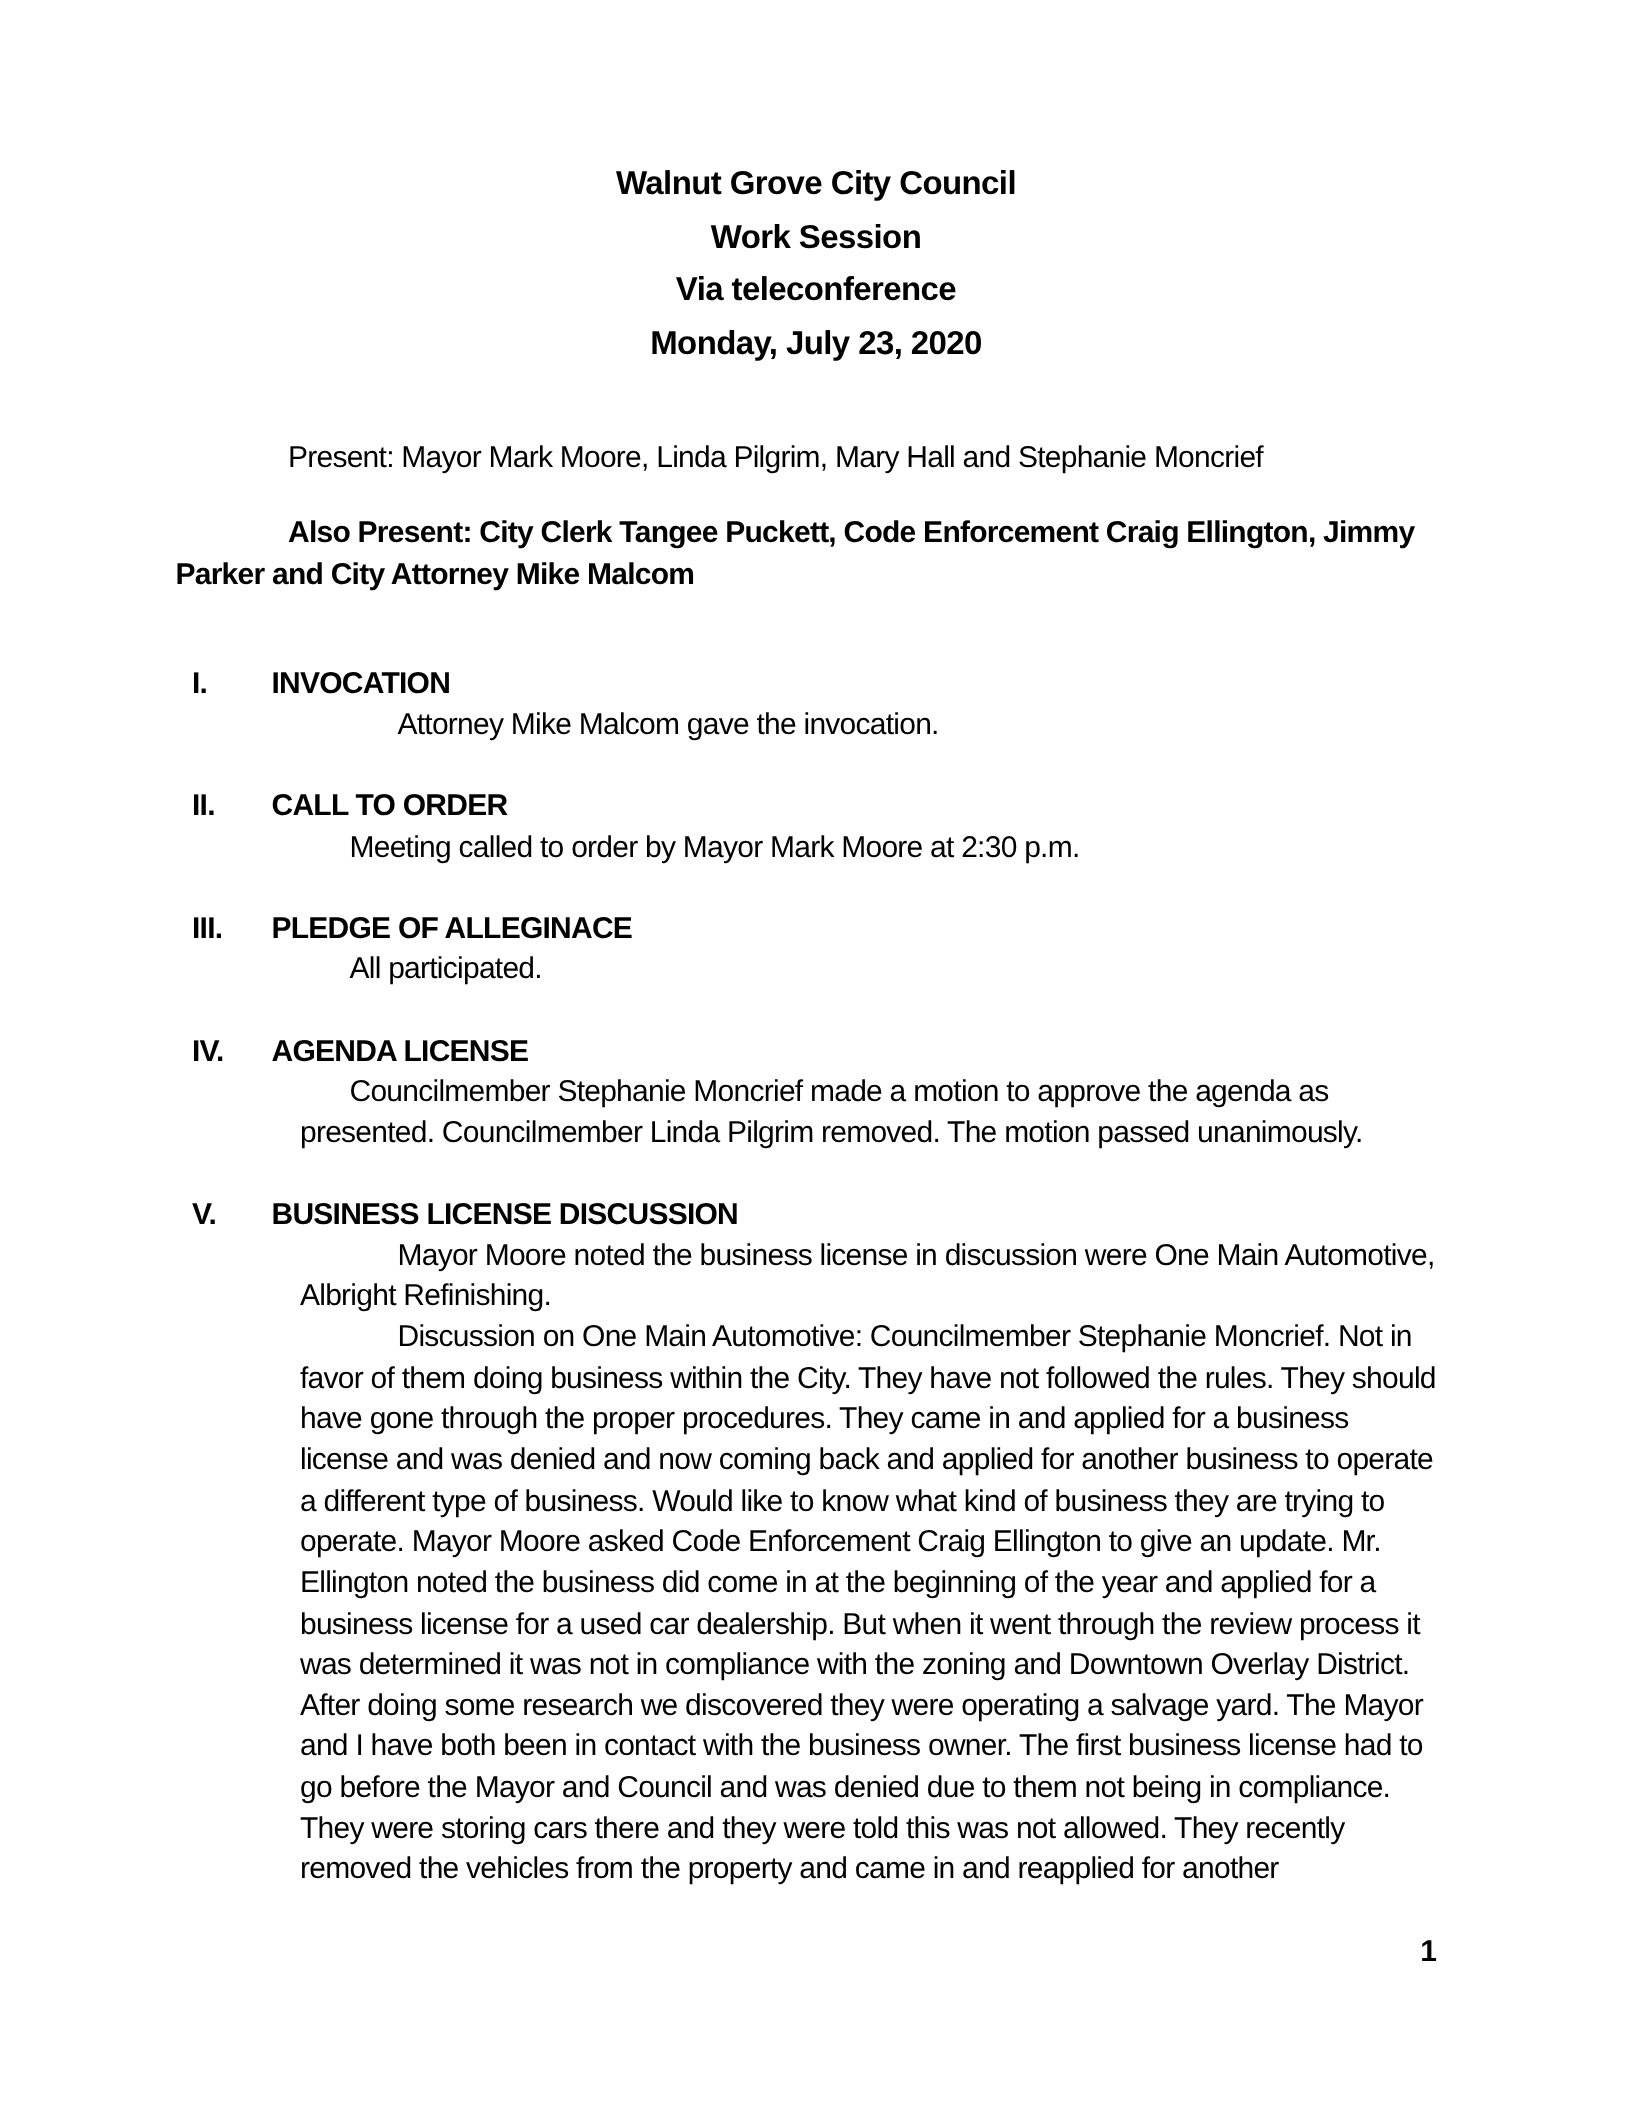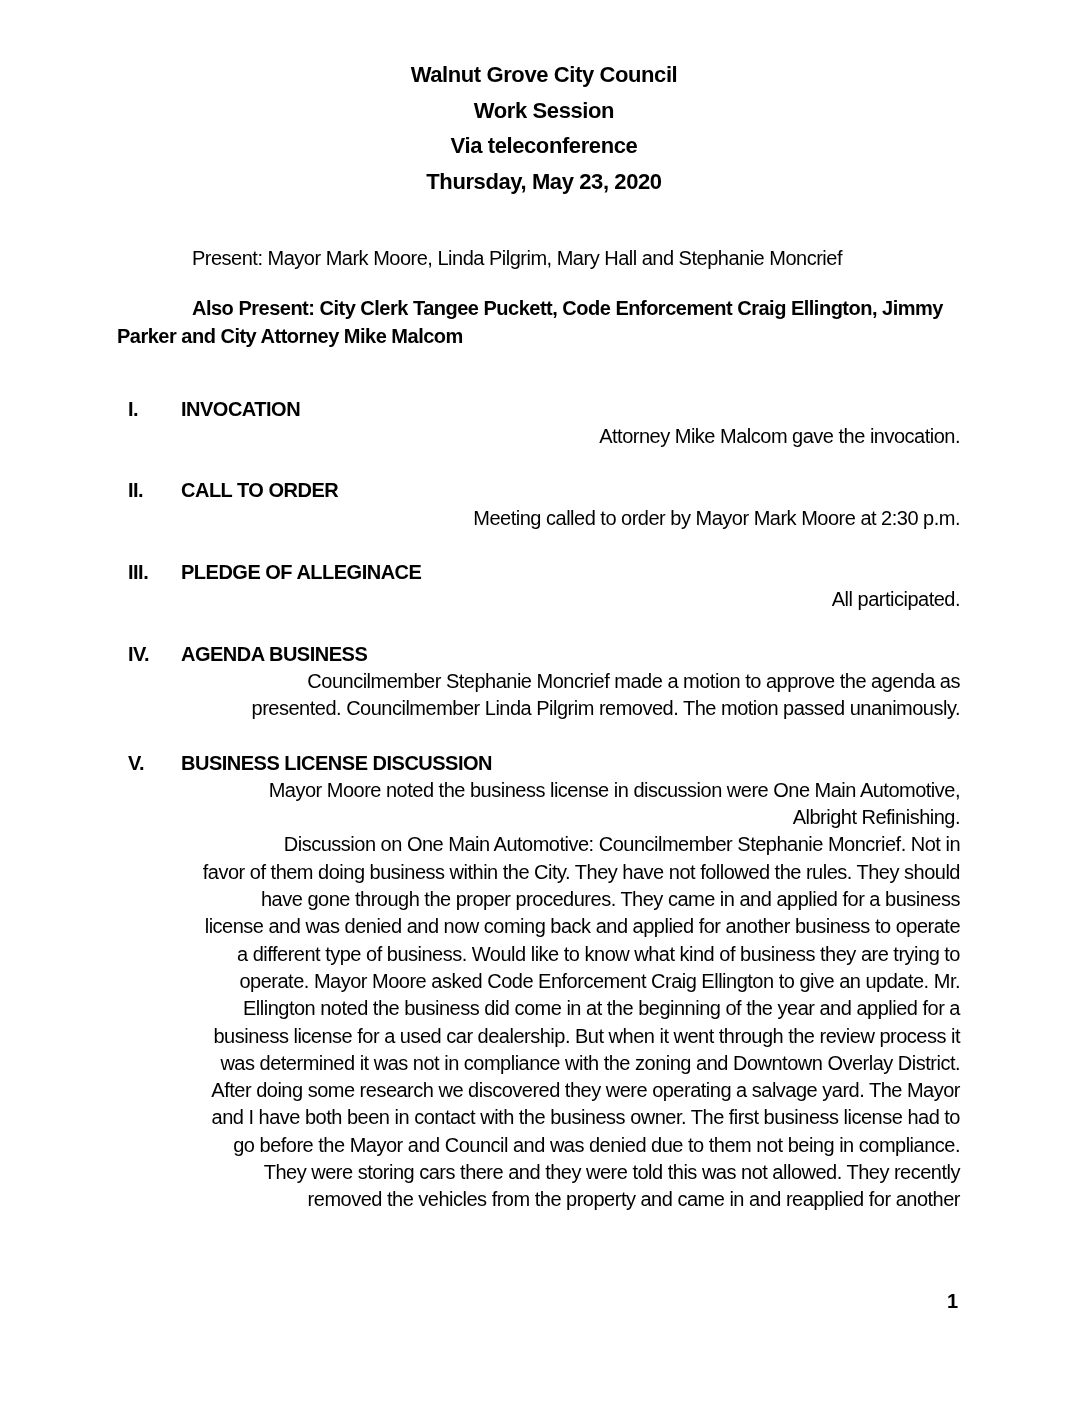--- a/index.html
+++ b/index.html
@@ -7,21 +7,21 @@
     position: relative;
     width: 1088px;
     height: 1408px;
     background: #ffffff;
     color: #000000;
     font-family: "Liberation Sans", sans-serif;
     overflow: hidden;
     box-sizing: border-box;
   }
   .title-block {
-    padding-top: 57px;
+    padding-top: 104px;
     text-align: center;
     font-weight: 700;
     font-size: 22px;
     line-height: 35.5px;
     letter-spacing: -0.4px;
   }
   .content {
     margin: 46px 128px 0 117px;
     font-size: 20px;
     line-height: 27.3px;
@@ -46,41 +46,40 @@
   }
   .heading-row .numeral {
     flex: none;
     width: 64px;
     padding-left: 11px;
     box-sizing: border-box;
   }
   .section p.body {
     margin-left: 83px;
     text-indent: 65px;
-    text-align: right;
   }
   .section p.body.indent-sm { text-indent: 33px; }
   .page-number {
     position: absolute;
     top: 1290px;
     right: 130px;
     font-size: 20px;
     font-weight: 700;
   }
 </style>
 </head>
 <body>
 
 <div class="page">
 
   <div class="title-block">
     <div>Walnut Grove City Council</div>
     <div>Work Session</div>
     <div>Via teleconference</div>
-    <div>Thursday, May 23, 2020</div>
+    <div>Monday, July 23, 2020</div>
   </div>
 
   <div class="content">
 
     <div class="attendance">
       <p class="present">Present: Mayor Mark Moore, Linda Pilgrim, Mary Hall and Stephanie Moncrief</p>
       <p class="also-present">Also Present: City Clerk Tangee Puckett, Code Enforcement Craig Ellington, Jimmy Parker and City Attorney Mike Malcom</p>
     </div>
 
     <div class="section">
@@ -103,21 +102,21 @@
       <div class="heading-row">
         <span class="numeral">III.</span>
         <span class="heading">PLEDGE OF ALLEGINACE</span>
       </div>
       <p class="body indent-sm">All participated.</p>
     </div>
 
     <div class="section">
       <div class="heading-row">
         <span class="numeral">IV.</span>
-        <span class="heading">AGENDA BUSINESS</span>
+        <span class="heading">AGENDA LICENSE</span>
       </div>
       <p class="body indent-sm">Councilmember Stephanie Moncrief made a motion to approve the agenda as presented. Councilmember Linda Pilgrim removed. The motion passed unanimously.</p>
     </div>
 
     <div class="section">
       <div class="heading-row">
         <span class="numeral">V.</span>
         <span class="heading">BUSINESS LICENSE DISCUSSION</span>
       </div>
       <p class="body">Mayor Moore noted the business license in discussion were One Main Automotive, Albright Refinishing.</p>

